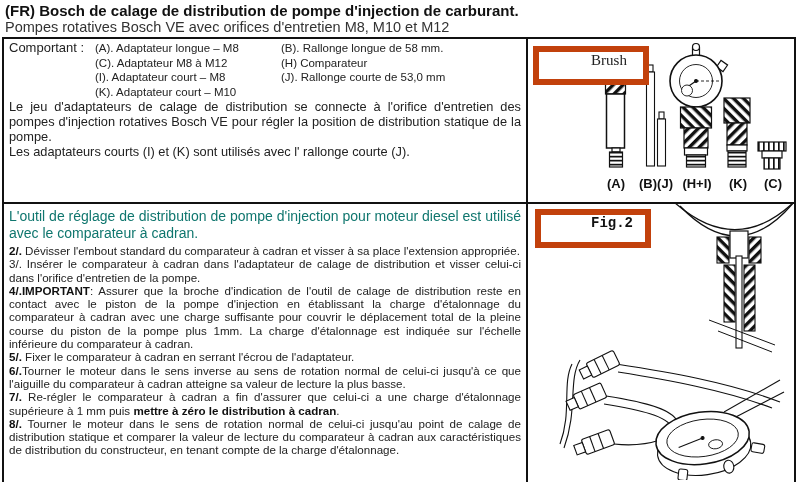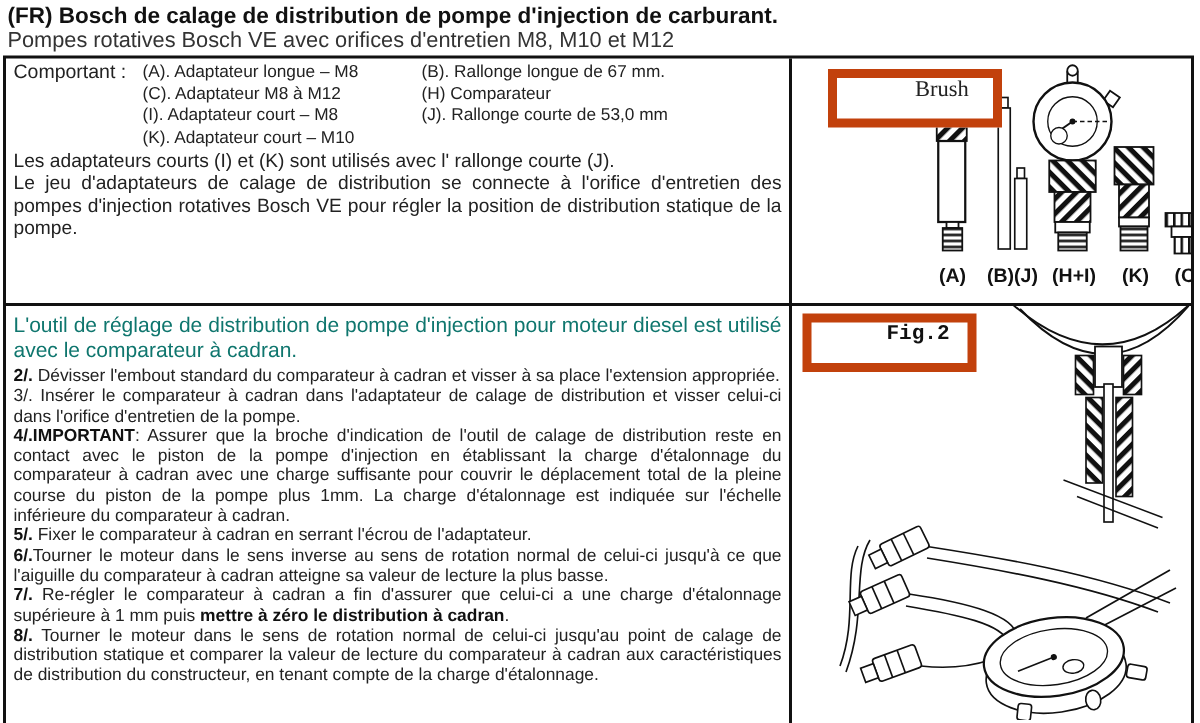--- a/index.html
+++ b/index.html
@@ -3,21 +3,21 @@
 <meta charset="utf-8">
 <style>
   html,body{margin:0;padding:0;}
   body{
     width:800px;height:482px;overflow:hidden;background:#fff;color:#1a1a1a;
     font-family:"Liberation Sans","DejaVu Sans",sans-serif;position:relative;
   }
   .title{position:absolute;left:5px;top:2px;width:560px;font-size:15px;font-weight:bold;color:#111;}
   .subtitle{position:absolute;left:5px;top:19px;width:560px;font-size:14.5px;color:#333;}
   .box{position:absolute;left:2px;right:4px;border:2px solid #111;background:#fff;display:flex;}
-  .box1{top:37px;height:163px;gap:19px;}
+  .box1{top:37px;height:163px;}
   .box2{top:202px;height:280px;}
   .cell-left{width:524px;border-right:2px solid #111;padding:2px 5px;box-sizing:border-box;overflow:hidden;}
   .cell-right{flex:1;position:relative;overflow:hidden;}
   
   .comportant{display:grid;grid-template-columns:84px 188px auto;font-size:11.5px;line-height:14.6px;color:#222;}
   .c-label{grid-row:1 / span 4;font-size:13px;color:#222;}
   .comportant .l{padding-left:2px;}
   .para{margin:0;font-size:12.8px;line-height:15px;text-align:justify;color:#222;}
   
   .intro{margin:2px 0 2px 0;font-size:14px;line-height:17px;text-align:justify;color:#0f766e;}
@@ -36,30 +36,30 @@
 <body>
 
 <div class="title">(FR) Bosch de calage de distribution de pompe d'injection de carburant.</div>
 <div class="subtitle">Pompes rotatives Bosch VE avec orifices d'entretien M8, M10 et M12</div>
 
 <div class="box box1">
   <div class="cell-left">
     <div class="comportant">
       <span class="c-label">Comportant :</span>
       <span class="l">(A). Adaptateur longue – M8</span>
-      <span class="r">(B). Rallonge longue de 67 mm.</span>
+      <span class="r">(B). Rallonge longue de 58 mm.</span>
       <span class="l">(C). Adaptateur M8 à M12</span>
       <span class="r">(H) Comparateur</span>
       <span class="l">(I). Adaptateur court – M8</span>
       <span class="r">(J). Rallonge courte de 53,0 mm</span>
       <span class="l">(K). Adaptateur court – M10</span>
       <span class="r"></span>
     </div>
+    <p class="para">Le jeu d'adaptateurs de calage de distribution se connecte à l'orifice d'entretien des pompes d'injection rotatives Bosch VE pour régler la position de distribution statique de la pompe.</p>
     <p class="para">Les adaptateurs courts (I) et (K) sont utilisés avec l' rallonge courte (J).</p>
-    <p class="para">Le jeu d'adaptateurs de calage de distribution se connecte à l'orifice d'entretien des pompes d'injection rotatives Bosch VE pour régler la position de distribution statique de la pompe.</p>
   </div>
   <div class="cell-right">
     <svg class="panel-svg" width="267" height="161" viewBox="0 0 267 161">
       <defs>
         <pattern id="hA" width="7" height="7" patternUnits="userSpaceOnUse" patternTransform="rotate(45)">
           <rect width="7" height="7" fill="#fff"></rect>
             <rect width="7" height="3.4" fill="#111"></rect>
         </pattern>
         <pattern id="hB" width="7" height="7" patternUnits="userSpaceOnUse" patternTransform="rotate(-45)">
           <rect width="7" height="7" fill="#fff"></rect>

